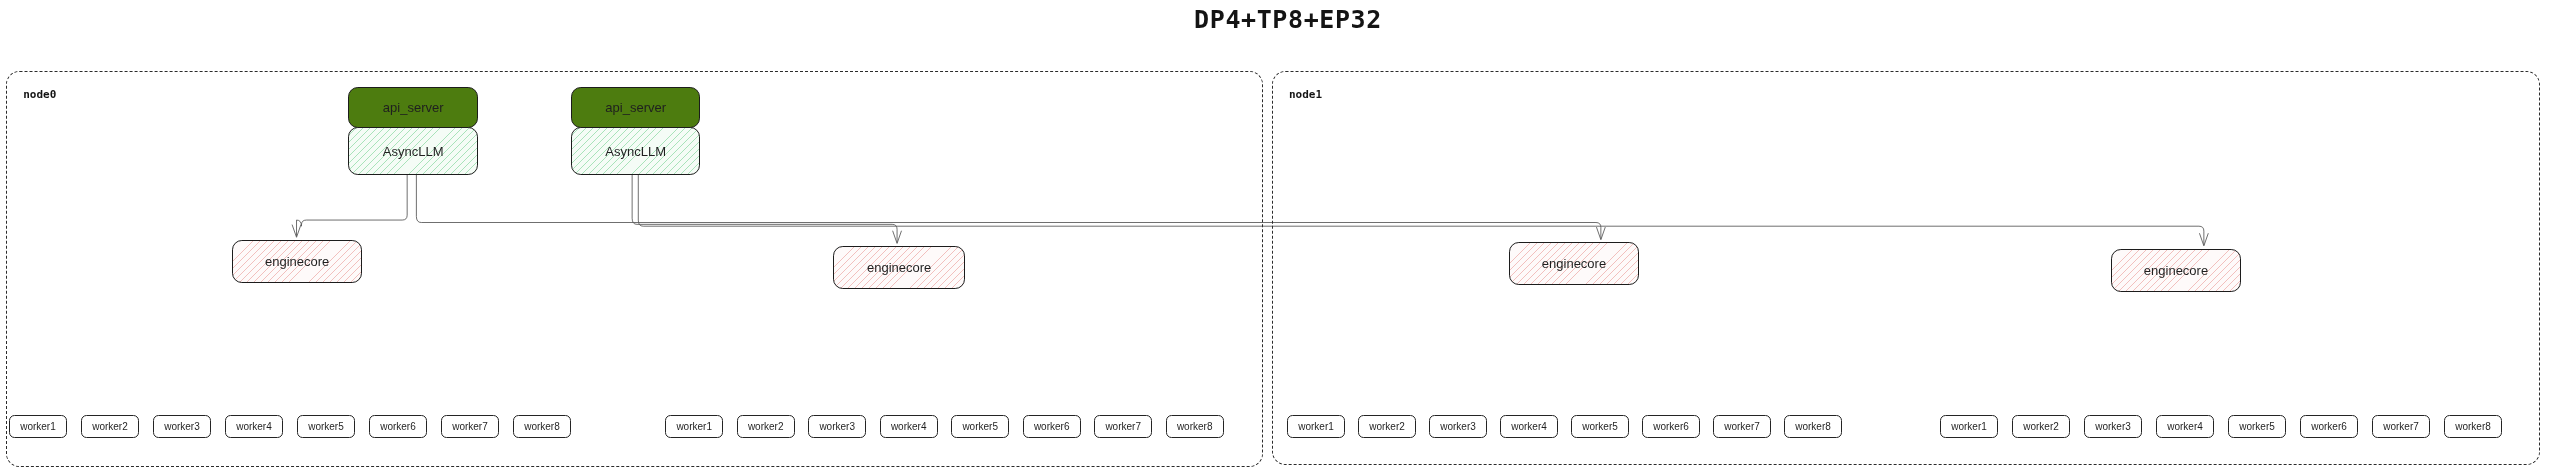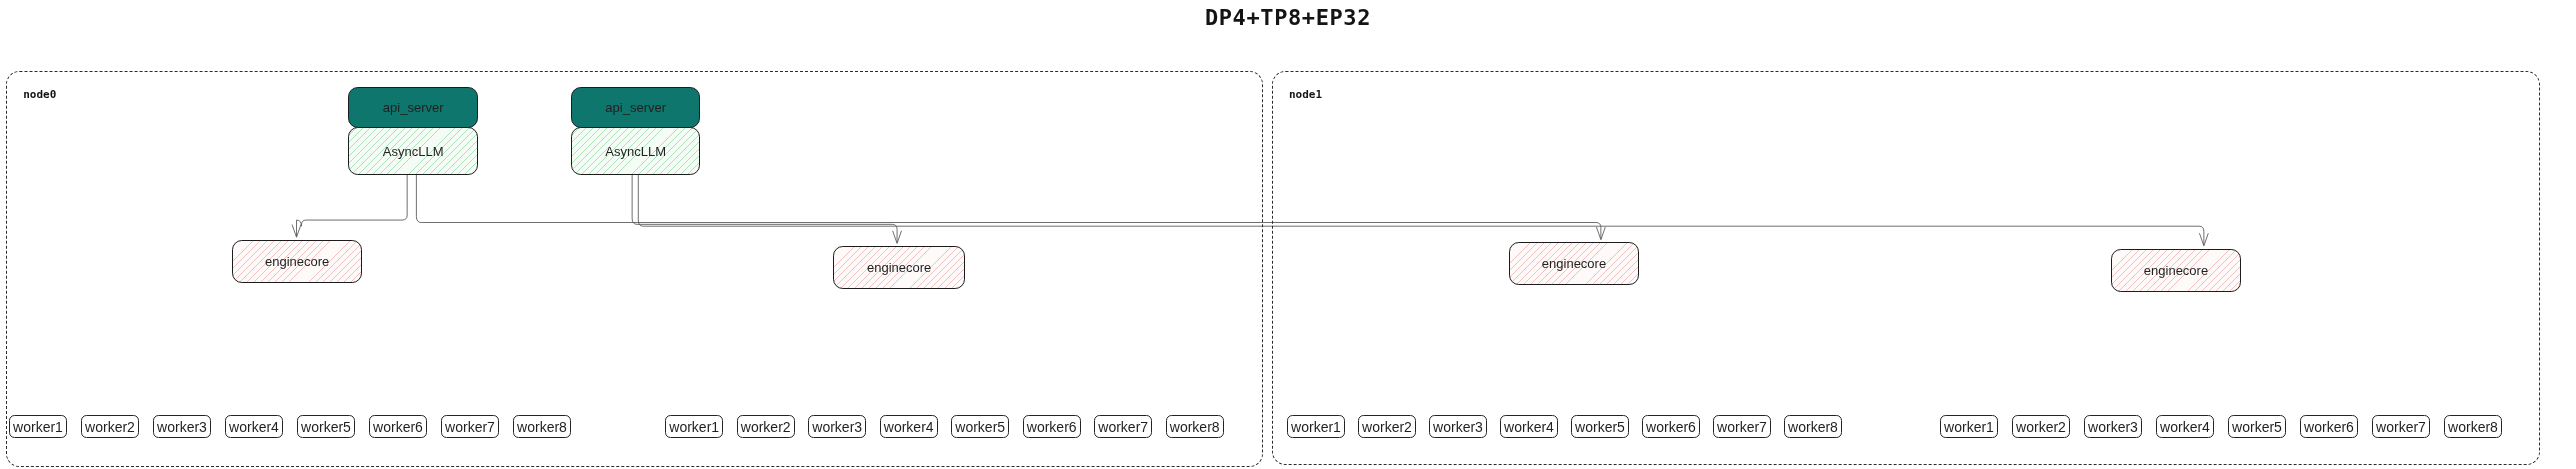--- a/index.html
+++ b/index.html
@@ -10,21 +10,21 @@
     font-family:"Liberation Sans", sans-serif;
     color:#1f1f1f;
     overflow:hidden;
   }
   .title{
     position:absolute;
     top:4.9px; left:0; width:100%;
     text-align:center;
     font-family:"DejaVu Sans Mono", monospace;
     font-weight:700;
-    font-size:22px;
+    font-size:25px;
     letter-spacing:0.6px;
     color:#141414;
   }
   .edges{
     position:absolute; left:0; top:0;
     width:2576px; height:469px;
     pointer-events:none;
   }
   .node{
     position:absolute;
@@ -43,21 +43,21 @@
   }
   .stack{ position:absolute; width:130px; }
   .stack.s1{ left:341px; top:15.4px; }
   .stack.s2{ left:564px; top:15.4px; width:129px; }
   .box{
     box-sizing:border-box;
     border:1.5px solid #1c1c1c;
     border-radius:9.8px;
     display:flex; align-items:center; justify-content:center;
     font-size:13px;
-    background:#0f766e;
+    background:#4d7c0f;
     text-align:center;
   }
   .box.api{ height:41px; }
   .box.async{
     height:48px;
     margin-top:-1.2px;
     background-color:#f5fcf6;
     background-image:repeating-linear-gradient(135deg, rgba(0,0,0,0) 0px, rgba(0,0,0,0) 4.3px, #a9e3ba 4.3px, #a9e3ba 5px);
   }
   .box.engine{
@@ -80,21 +80,21 @@
   .n0 .workers.g2{ left:658px; gap:13.5px; }
   .n1 .workers.g1{ left:14px;   gap:13px; }
   .n1 .workers.g2{ left:667px; gap:14px; }
   .worker{
     box-sizing:border-box;
     width:58px; height:23px;
     border:1.2px solid #242424;
     border-radius:5.5px;
     background:#ffffff;
     display:flex; align-items:center; justify-content:center;
-    font-size:14px;
+    font-size:10px;
     white-space:nowrap;
   }
 </style>
 </head>
 <body>
 
 <div class="canvas">
 
   <div class="title">DP4+TP8+EP32</div>
 

